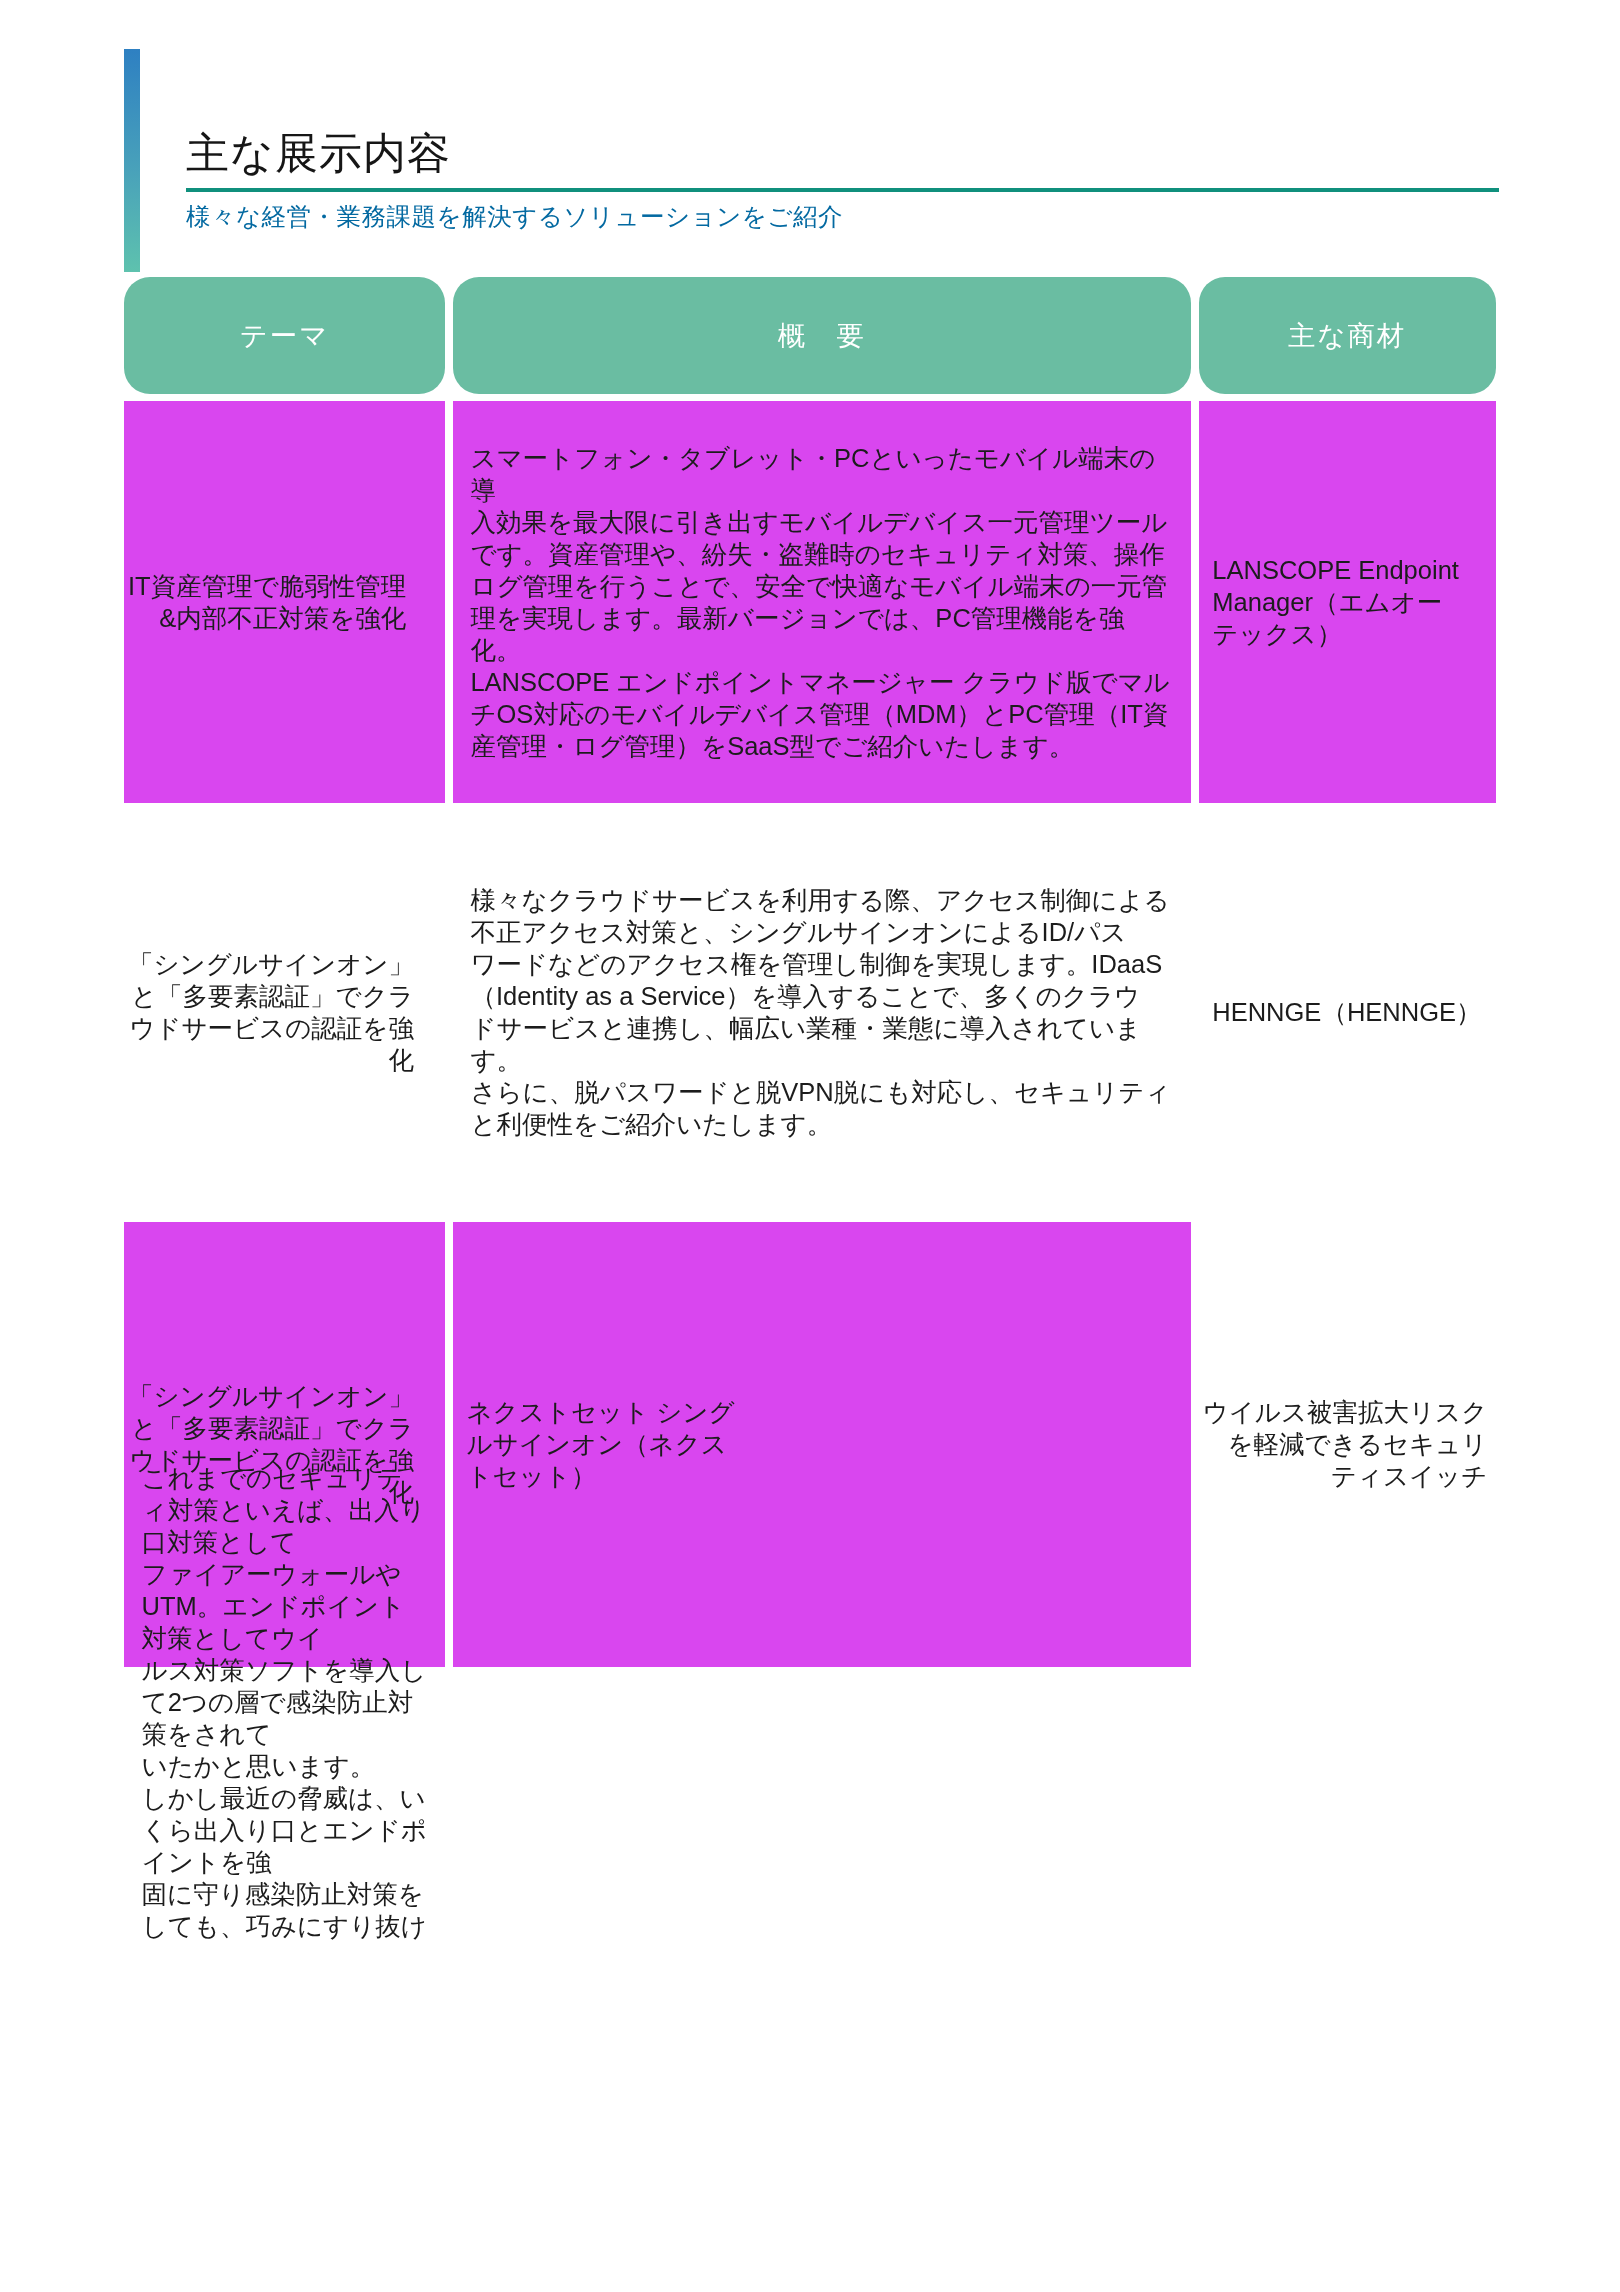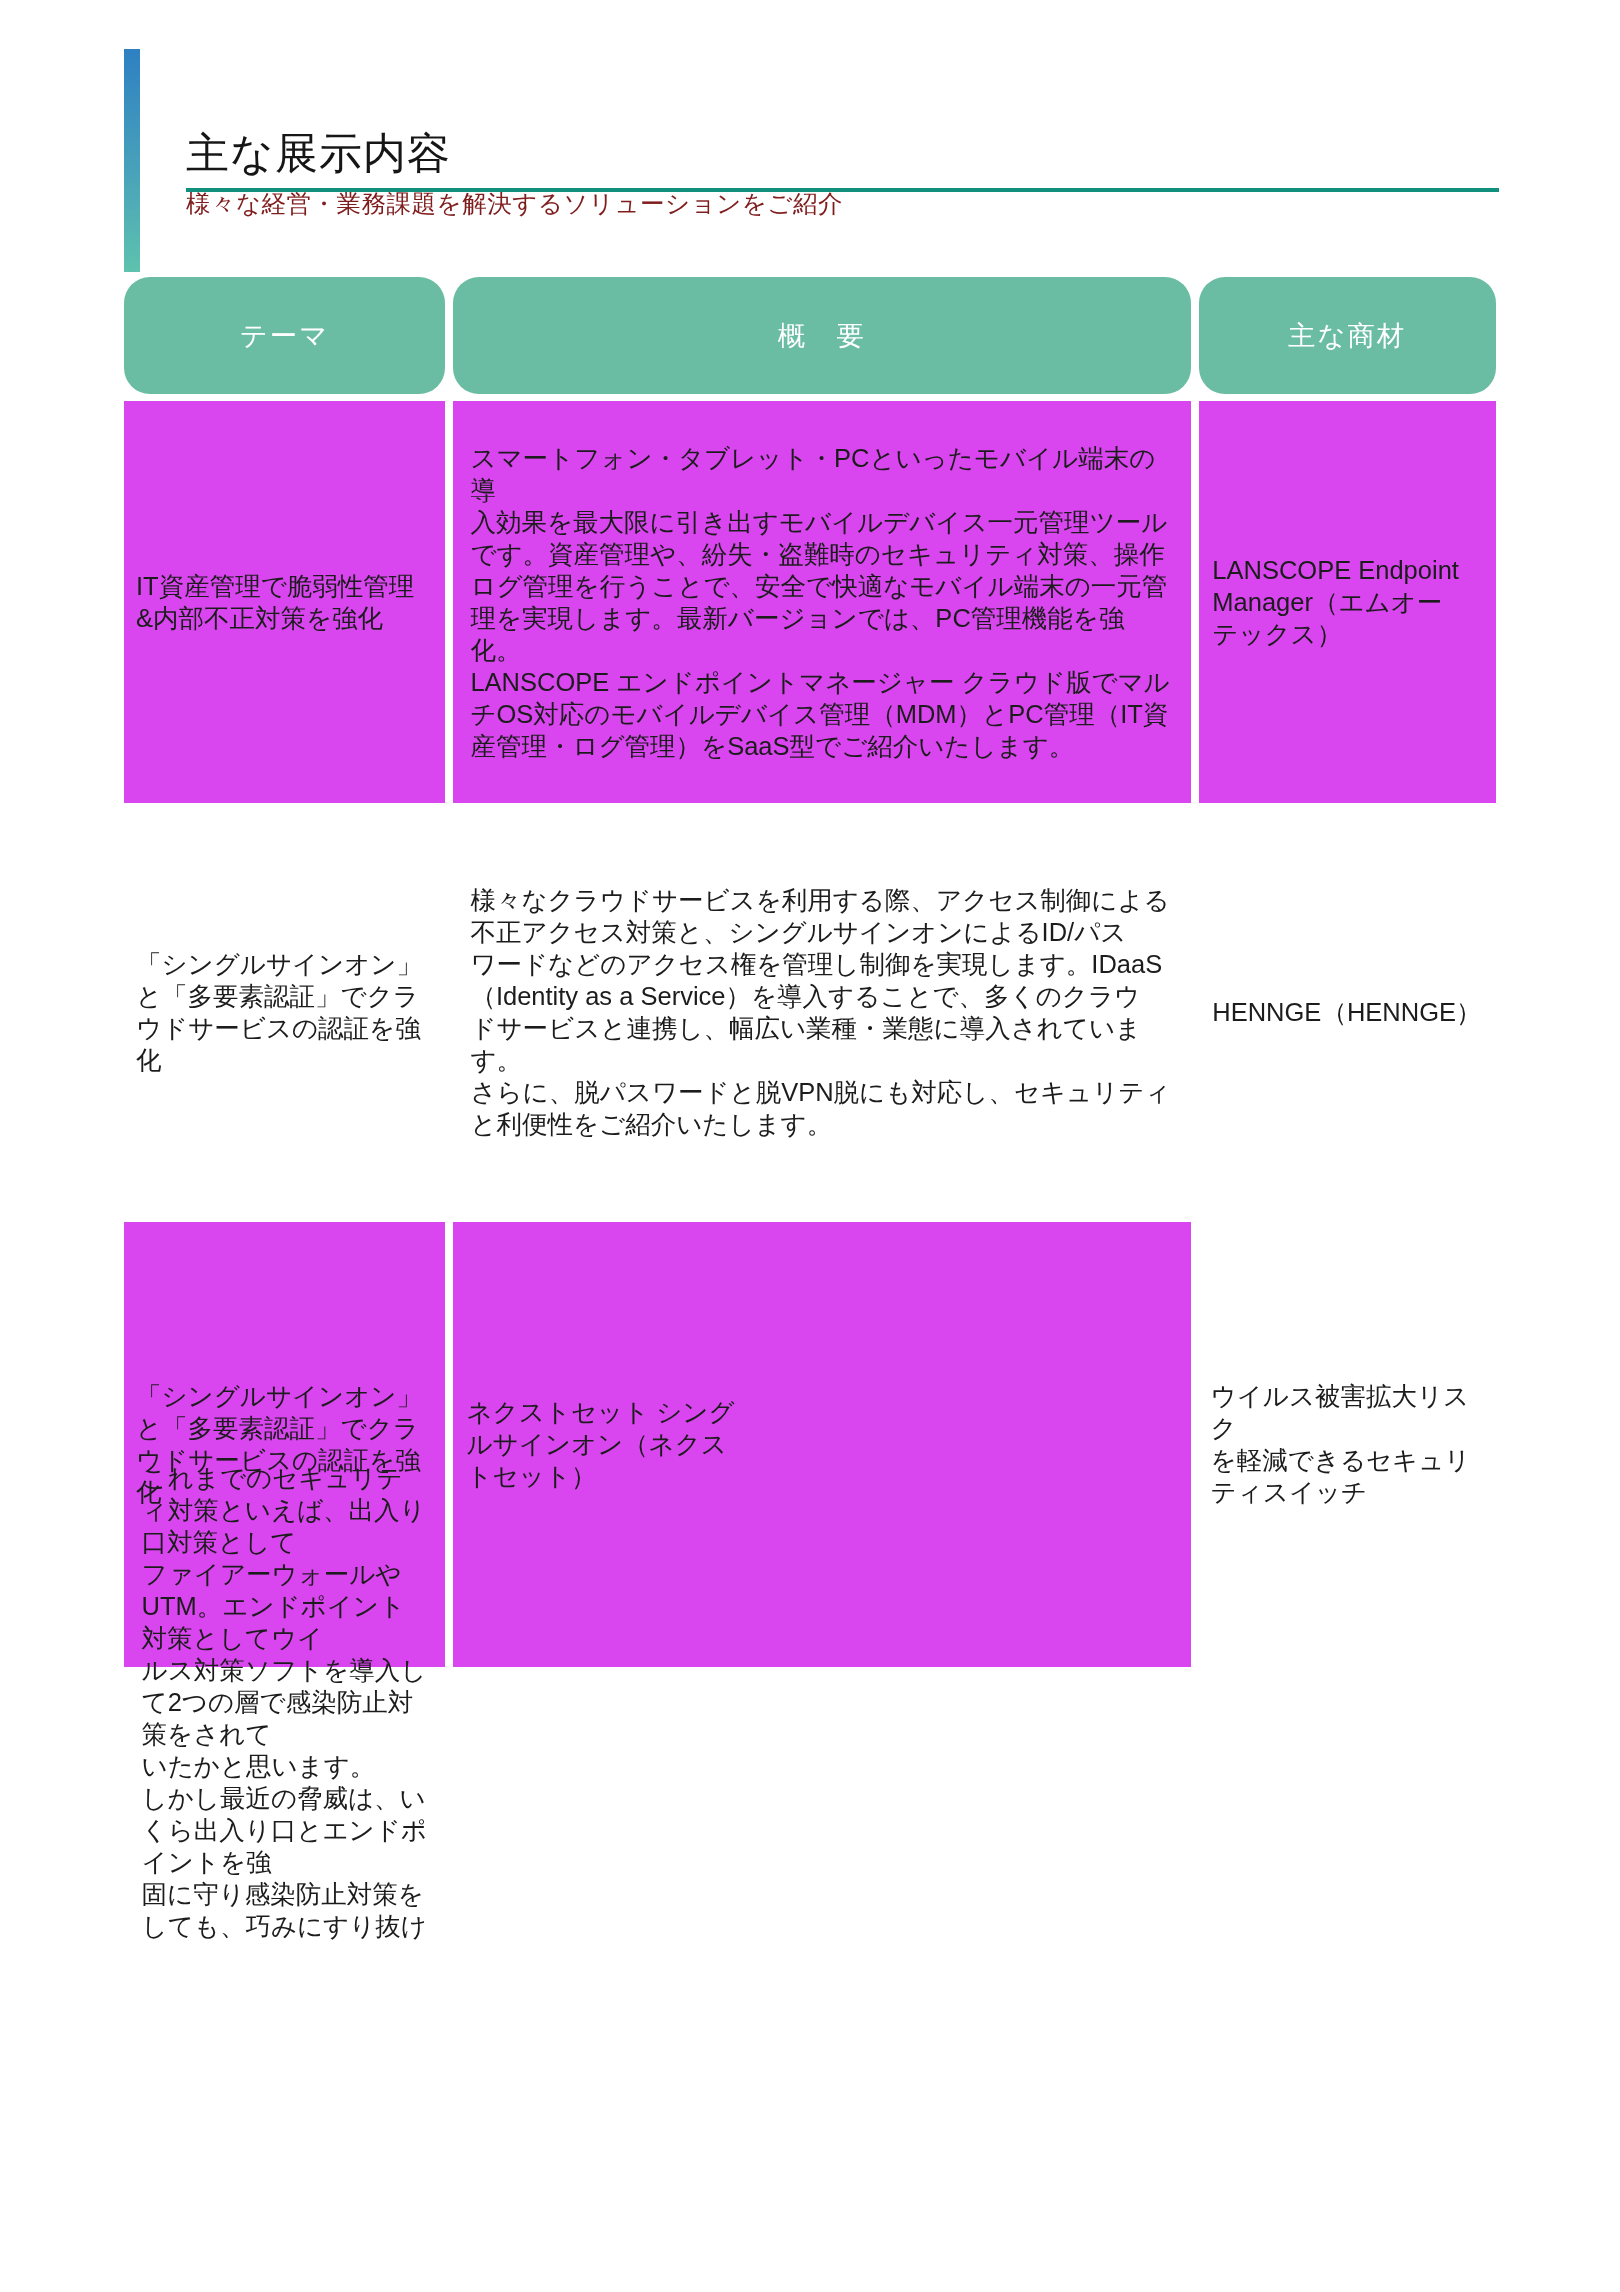--- a/index.html
+++ b/index.html
@@ -18,39 +18,39 @@
   .page-title{
     position:absolute;left:186px;top:125px;
     font-size:43px;font-weight:normal;color:#161616;
     letter-spacing:1px;margin:0;
   }
   .title-underline{
     position:absolute;left:186px;top:188px;width:1313px;height:3.9px;
     background:#10907d;
   }
   .page-subtitle{
-    position:absolute;left:186px;top:187px;
-    font-size:24.5px;color:#7f1d1d;letter-spacing:0.5px;
+    position:absolute;left:186px;top:200px;
+    font-size:24.5px;color:#0369a1;letter-spacing:0.5px;
   }
   .sol-table{
     position:absolute;left:124px;top:277px;
     display:grid;
     grid-template-columns:321px 738px 297px;
     grid-template-rows:117px 402px 405px 445px 441px;
     column-gap:7.8px;row-gap:6.9px;
   }
   .hdr{
     background:#6abda2;color:#ffffff;
     display:flex;align-items:center;justify-content:center;
     font-size:27.4px;letter-spacing:2px;border-radius:26px;
   }
   .cell{display:flex;align-items:center;}
   .shaded{background:#d946ef;}
   .txt{white-space:pre-line;font-size:25.5px;line-height:32px;color:#1c1c1c;}
-  .theme{padding:0 12px;}
+  .theme{padding:0 4px;text-align:right;}
   .summary{padding:0 17.6px;}
   .product{padding:0 13.7px;}
   .footnote{
     position:absolute;left:124px;top:2160px;
     font-size:18px;color:#222222;
   }
 </style>
 </head>
 <body>
 

